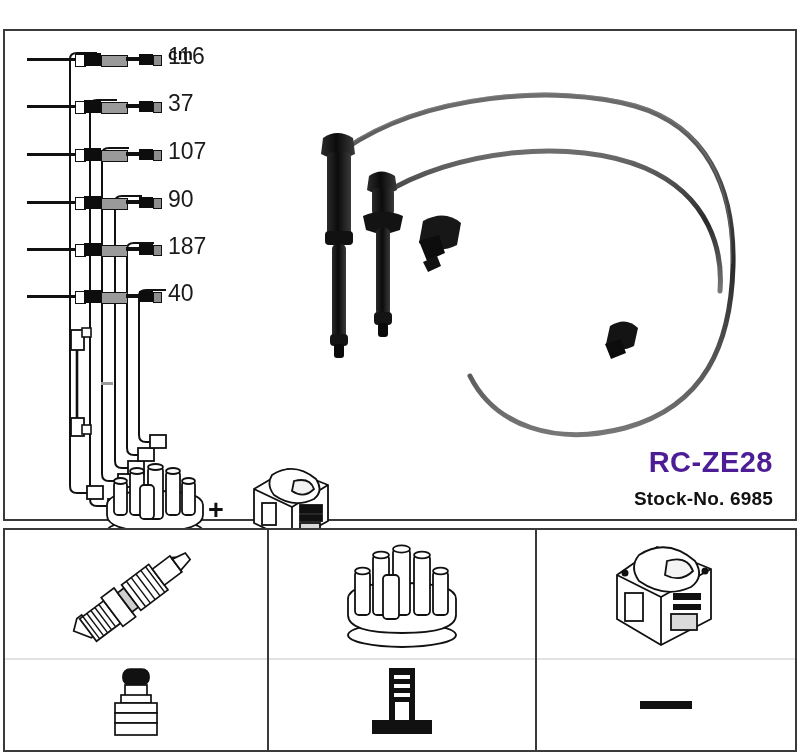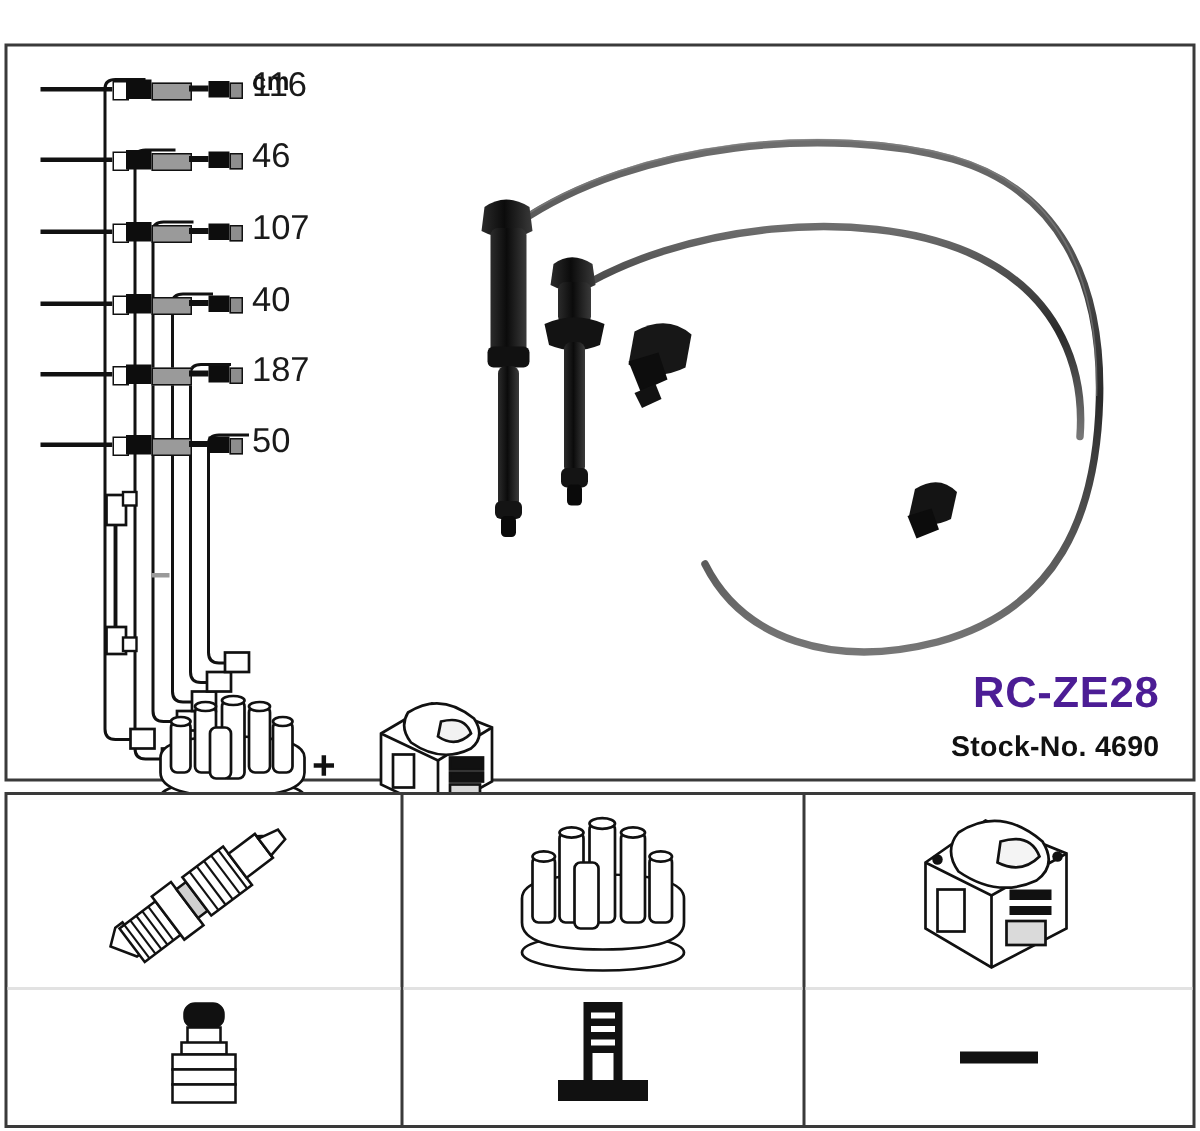--- a/index.html
+++ b/index.html
@@ -125,21 +125,21 @@
       <div class="len-row" style="top:63px">
         <div class="conn" style="left:22px;width:140px">
           <div class="lead" style="left:0;width:48px"></div>
           <div class="c-a" style="left:48px"></div>
           <div class="c-b" style="left:57px"></div>
           <div class="c-c" style="left:74px"></div>
           <div class="c-d" style="left:99px"></div>
           <div class="c-e" style="left:112px"></div>
           <div class="c-f" style="left:126px"></div>
         </div>
-        <div class="len-num">46</div>
+        <div class="len-num">37</div>
       </div>
 
       <div class="len-row" style="top:111px">
         <div class="conn" style="left:22px;width:140px">
           <div class="lead" style="left:0;width:48px"></div>
           <div class="c-a" style="left:48px"></div>
           <div class="c-b" style="left:57px"></div>
           <div class="c-c" style="left:74px"></div>
           <div class="c-d" style="left:99px"></div>
           <div class="c-e" style="left:112px"></div>
@@ -151,47 +151,47 @@
       <div class="len-row" style="top:159px">
         <div class="conn" style="left:22px;width:140px">
           <div class="lead" style="left:0;width:48px"></div>
           <div class="c-a" style="left:48px"></div>
           <div class="c-b" style="left:57px"></div>
           <div class="c-c" style="left:74px"></div>
           <div class="c-d" style="left:99px"></div>
           <div class="c-e" style="left:112px"></div>
           <div class="c-f" style="left:126px"></div>
         </div>
+        <div class="len-num">90</div>
+      </div>
+
+      <div class="len-row" style="top:206px">
+        <div class="conn" style="left:22px;width:140px">
+          <div class="lead" style="left:0;width:48px"></div>
+          <div class="c-a" style="left:48px"></div>
+          <div class="c-b" style="left:57px"></div>
+          <div class="c-c" style="left:74px"></div>
+          <div class="c-d" style="left:99px"></div>
+          <div class="c-e" style="left:112px"></div>
+          <div class="c-f" style="left:126px"></div>
+        </div>
+        <div class="len-num">187</div>
+      </div>
+
+      <div class="len-row" style="top:253px">
+        <div class="conn" style="left:22px;width:140px">
+          <div class="lead" style="left:0;width:48px"></div>
+          <div class="c-a" style="left:48px"></div>
+          <div class="c-b" style="left:57px"></div>
+          <div class="c-c" style="left:74px"></div>
+          <div class="c-d" style="left:99px"></div>
+          <div class="c-e" style="left:112px"></div>
+          <div class="c-f" style="left:126px"></div>
+        </div>
         <div class="len-num">40</div>
-      </div>
-
-      <div class="len-row" style="top:206px">
-        <div class="conn" style="left:22px;width:140px">
-          <div class="lead" style="left:0;width:48px"></div>
-          <div class="c-a" style="left:48px"></div>
-          <div class="c-b" style="left:57px"></div>
-          <div class="c-c" style="left:74px"></div>
-          <div class="c-d" style="left:99px"></div>
-          <div class="c-e" style="left:112px"></div>
-          <div class="c-f" style="left:126px"></div>
-        </div>
-        <div class="len-num">187</div>
-      </div>
-
-      <div class="len-row" style="top:253px">
-        <div class="conn" style="left:22px;width:140px">
-          <div class="lead" style="left:0;width:48px"></div>
-          <div class="c-a" style="left:48px"></div>
-          <div class="c-b" style="left:57px"></div>
-          <div class="c-c" style="left:74px"></div>
-          <div class="c-d" style="left:99px"></div>
-          <div class="c-e" style="left:112px"></div>
-          <div class="c-f" style="left:126px"></div>
-        </div>
-        <div class="len-num">50</div>
       </div>
 
       <svg class="art" style="left:58px;top:295px" width="60" height="120">
         <rect x="8" y="4" width="13" height="20" fill="#fff" stroke="#111" stroke-width="1.8"></rect>
         <rect x="19" y="2" width="9" height="9" fill="#fff" stroke="#111" stroke-width="1.6"></rect>
         <line x1="14" y1="24" x2="14" y2="92" stroke="#111" stroke-width="2.6"></line>
         <rect x="8" y="92" width="13" height="18" fill="#fff" stroke="#111" stroke-width="1.8"></rect>
         <rect x="19" y="99" width="9" height="9" fill="#fff" stroke="#111" stroke-width="1.6"></rect>
         <rect x="38" y="56" width="12" height="3" fill="#9a9a9a"></rect>
       </svg>
@@ -280,21 +280,21 @@
         <path d="M52,18 q16,-4 20,8 q-10,10 -22,2 z" fill="#f2f2f2"></path>
         <rect x="20" y="40" width="14" height="22"></rect>
         <rect x="58" y="42" width="22" height="8" fill="#111"></rect>
         <rect x="58" y="52" width="22" height="6" fill="#111"></rect>
         <rect x="58" y="60" width="20" height="12" fill="#d8d8d8"></rect>
       </g>
     </svg>
 
     <div class="title-block">
       <div class="prod-title">RC-ZE28</div>
-      <div class="stock-no">Stock-No. 4690</div>
+      <div class="stock-no">Stock-No. 6985</div>
     </div>
   </div>
 
   <div class="lower-panels">
 
     <div class="lpanel p1">
       <div class="row-top">
         <svg class="ctr" width="180" height="112">
           <g fill="#fff" stroke="#111" stroke-width="1.7" transform="rotate(-37 90 56)">
             <path d="M18,48 l10,-8 6,0 0,24 -6,0 z"></path>

